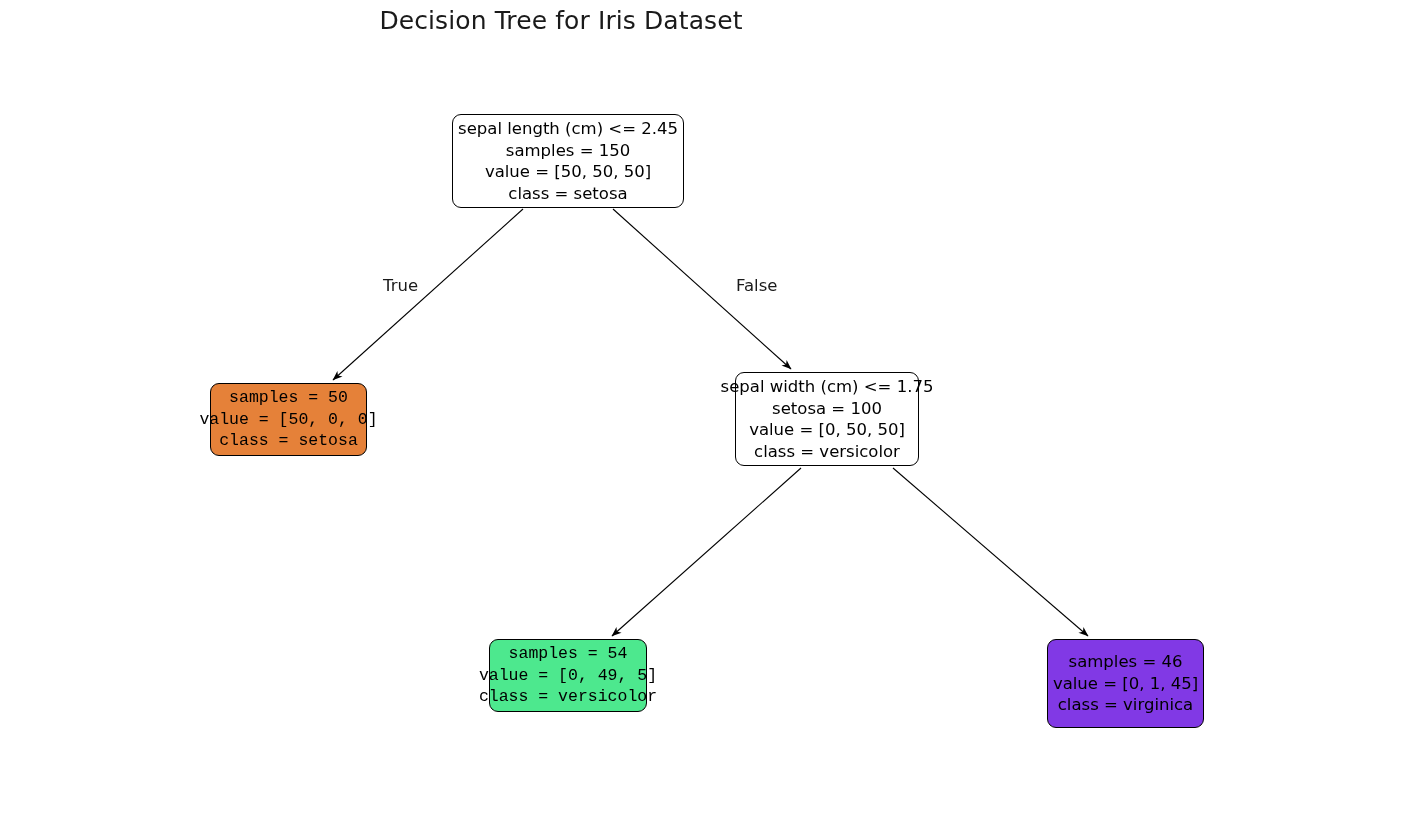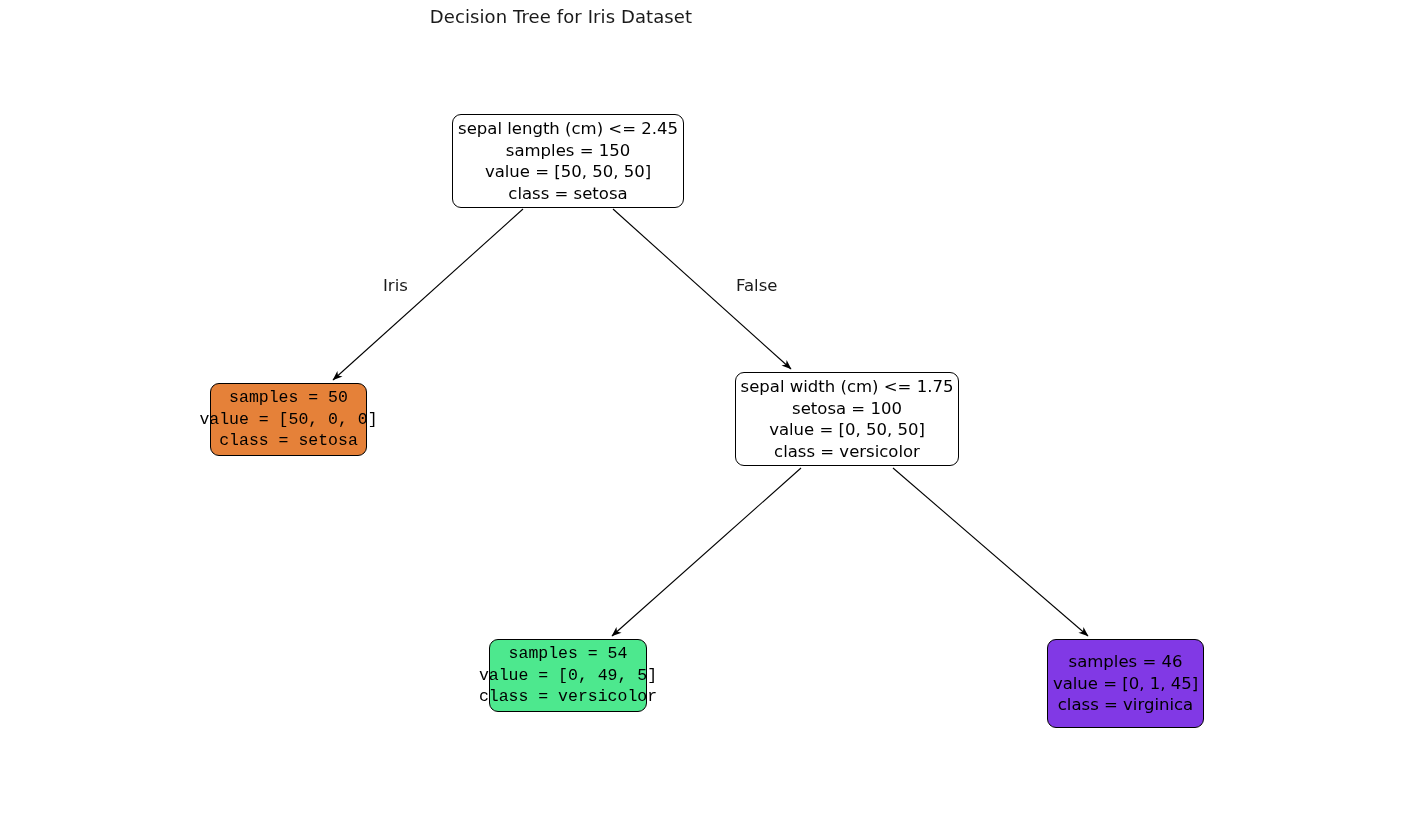--- a/index.html
+++ b/index.html
@@ -24,21 +24,21 @@
     width: 1415px;
     height: 814px;
     pointer-events: none;
   }
   .chart-title {
     position: absolute;
     left: 0;
     top: 6px;
     width: 1122px;
     text-align: center;
-    font-size: 18px;
+    font-size: 25px;
     color: #1a1a1a;
     letter-spacing: 0.1px;
   }
   .tree-node {
     position: absolute;
     box-sizing: border-box;
     border: 1.4px solid #000000;
     border-radius: 9px;
     background: #ffffff;
     display: flex;
@@ -88,35 +88,35 @@
         <span class="node-line">sepal length (cm) &lt;= 2.45</span>
         <span class="node-line">samples = 150</span>
         <span class="node-line">value = [50, 50, 50]</span>
         <span class="node-line">class = setosa</span>
       </div>
       <div class="tree-node" style="left: 210px; top: 383px; width: 157px; height: 73px; background: rgb(229, 129, 57); border-color: rgb(0, 0, 0); font-family: Liberation Mono, monospace;">
         <span class="node-line">samples = 50</span>
         <span class="node-line">value = [50, 0, 0]</span>
         <span class="node-line">class = setosa</span>
       </div>
-      <div class="tree-node" style="left: 735px; top: 372px; width: 224px; height: 94px; background: rgb(255, 255, 255); border-color: rgb(0, 0, 0);">
+      <div class="tree-node" style="left: 735px; top: 372px; width: 184px; height: 94px; background: rgb(255, 255, 255); border-color: rgb(0, 0, 0);">
         <span class="node-line">sepal width (cm) &lt;= 1.75</span>
         <span class="node-line">setosa = 100</span>
         <span class="node-line">value = [0, 50, 50]</span>
         <span class="node-line">class = versicolor</span>
       </div>
       <div class="tree-node" style="left: 489px; top: 639px; width: 158px; height: 73px; background: rgb(77, 232, 142); border-color: rgb(0, 0, 0); font-family: Liberation Mono, monospace;">
         <span class="node-line">samples = 54</span>
         <span class="node-line">value = [0, 49, 5]</span>
         <span class="node-line">class = versicolor</span>
       </div>
       <div class="tree-node" style="left: 1047px; top: 639px; width: 157px; height: 89px; background: rgb(129, 57, 229); border-color: rgb(0, 0, 0);">
         <span class="node-line">samples = 46</span>
         <span class="node-line">value = [0, 1, 45]</span>
         <span class="node-line">class = virginica</span>
       </div>
     </div>
   <div id="edge-label-layer">
-      <div class="edge-label" style="left: 383px; top: 276px;">Iris</div>
+      <div class="edge-label" style="left: 383px; top: 276px;">True</div>
       <div class="edge-label" style="left: 736px; top: 276px;">False</div>
     </div>
 
 </div>
 
 </body></html>

